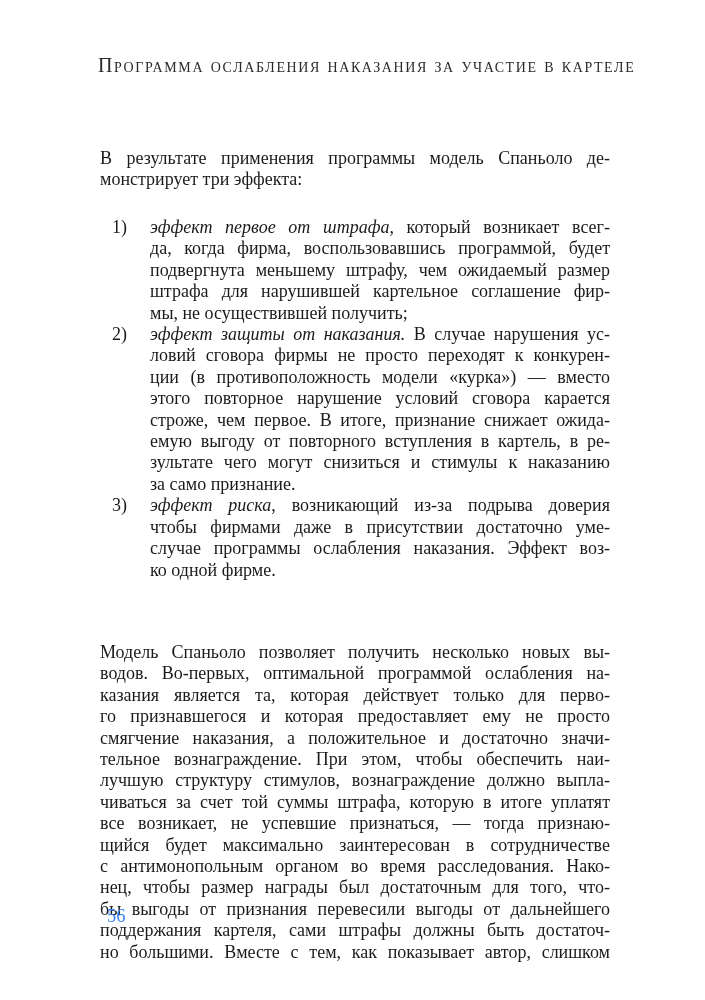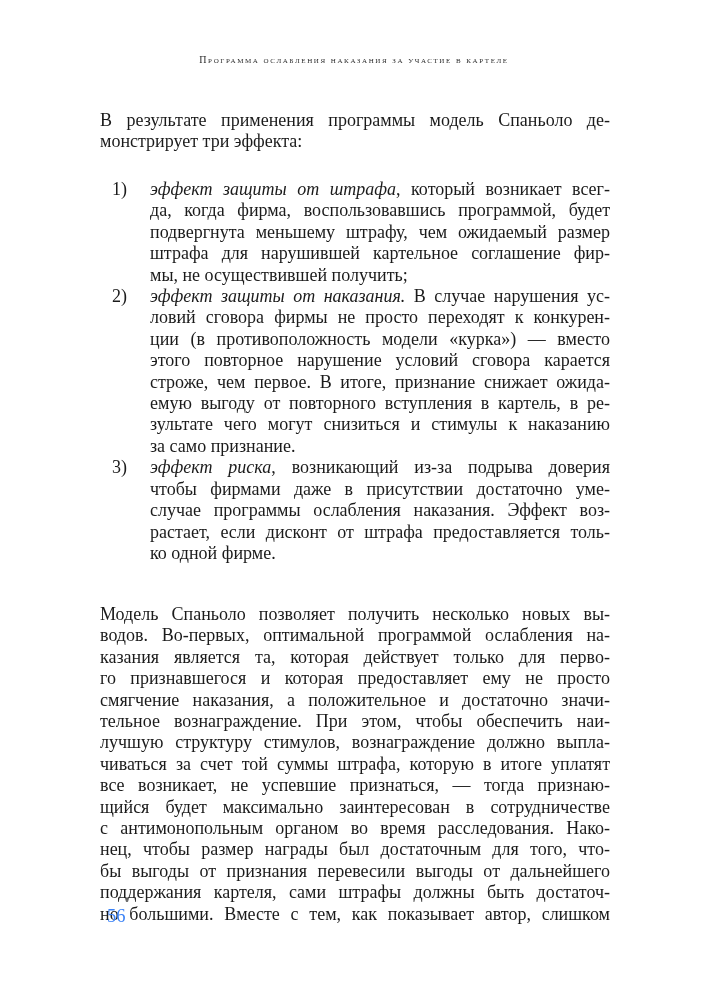--- a/index.html
+++ b/index.html
@@ -15,32 +15,33 @@
     font-family: "Liberation Serif", serif;
     color: #1b1b1b;
     overflow: hidden;
   }
   .running-header {
     position: absolute;
     top: 54px;
     left: 98px;
     width: 512px;
     text-align: center;
-    font-size: 10px;
+    font-size: 20px;
     font-variant: small-caps;
     letter-spacing: 1.6px;
     color: #2a2a2a;
     white-space: nowrap;
   }
   .textblock {
     position: absolute;
     left: 100px;
     width: 510px;
     font-size: 18px;
     line-height: 21.4px;
+    margin-top: 38px;
   }
   .intro  { top: 110px; }
   .elist  { top: 179px; }
   .bodyp  { top: 604px; }
   .ln {
     display: block;
     text-align: left;
     white-space: normal;
   }
   .j {
@@ -77,21 +78,21 @@
 
   <div class="textblock intro">
     <div class="ln j">В результате применения программы модель Спаньоло де-</div>
     <div class="ln">монстрирует три эффекта:</div>
   </div>
 
   <div class="textblock elist">
 
     <div class="item">
       <span class="marker">1)</span>
-      <div class="ln j"><em class="lead">эффект защиты от штрафа</em><span>, который возникает всег-</span></div>
+      <div class="ln j"><em class="lead">эффект первое от штрафа</em><span>, который возникает всег-</span></div>
       <div class="ln j">да, когда фирма, воспользовавшись программой, будет</div>
       <div class="ln j">подвергнута меньшему штрафу, чем ожидаемый размер</div>
       <div class="ln j">штрафа для нарушившей картельное соглашение фир-</div>
       <div class="ln">мы, не осуществившей получить;</div>
     </div>
 
     <div class="item">
       <span class="marker">2)</span>
       <div class="ln j"><em class="lead">эффект защиты от наказания.</em><span> В случае нарушения ус-</span></div>
       <div class="ln j">ловий сговора фирмы не просто переходят к конкурен-</div>
@@ -101,21 +102,20 @@
       <div class="ln j">емую выгоду от повторного вступления в картель, в ре-</div>
       <div class="ln j">зультате чего могут снизиться и стимулы к наказанию</div>
       <div class="ln">за само признание.</div>
     </div>
 
     <div class="item">
       <span class="marker">3)</span>
       <div class="ln j"><em class="lead">эффект риска</em><span>, возникающий из-за подрыва доверия</span></div>
       <div class="ln j">чтобы фирмами даже в присутствии достаточно уме-</div>
       <div class="ln j">случае программы ослабления наказания. Эффект воз-</div>
-      <div class="ln j">растает, если дисконт от штрафа предоставляется толь-</div>
       <div class="ln">ко одной фирме.</div>
     </div>
 
   </div>
 
   <div class="textblock bodyp">
     <div class="ln j">Модель Спаньоло позволяет получить несколько новых вы-</div>
     <div class="ln j">водов. Во-первых, оптимальной программой ослабления на-</div>
     <div class="ln j">казания является та, которая действует только для перво-</div>
     <div class="ln j">го признавшегося и которая предоставляет ему не просто</div>

